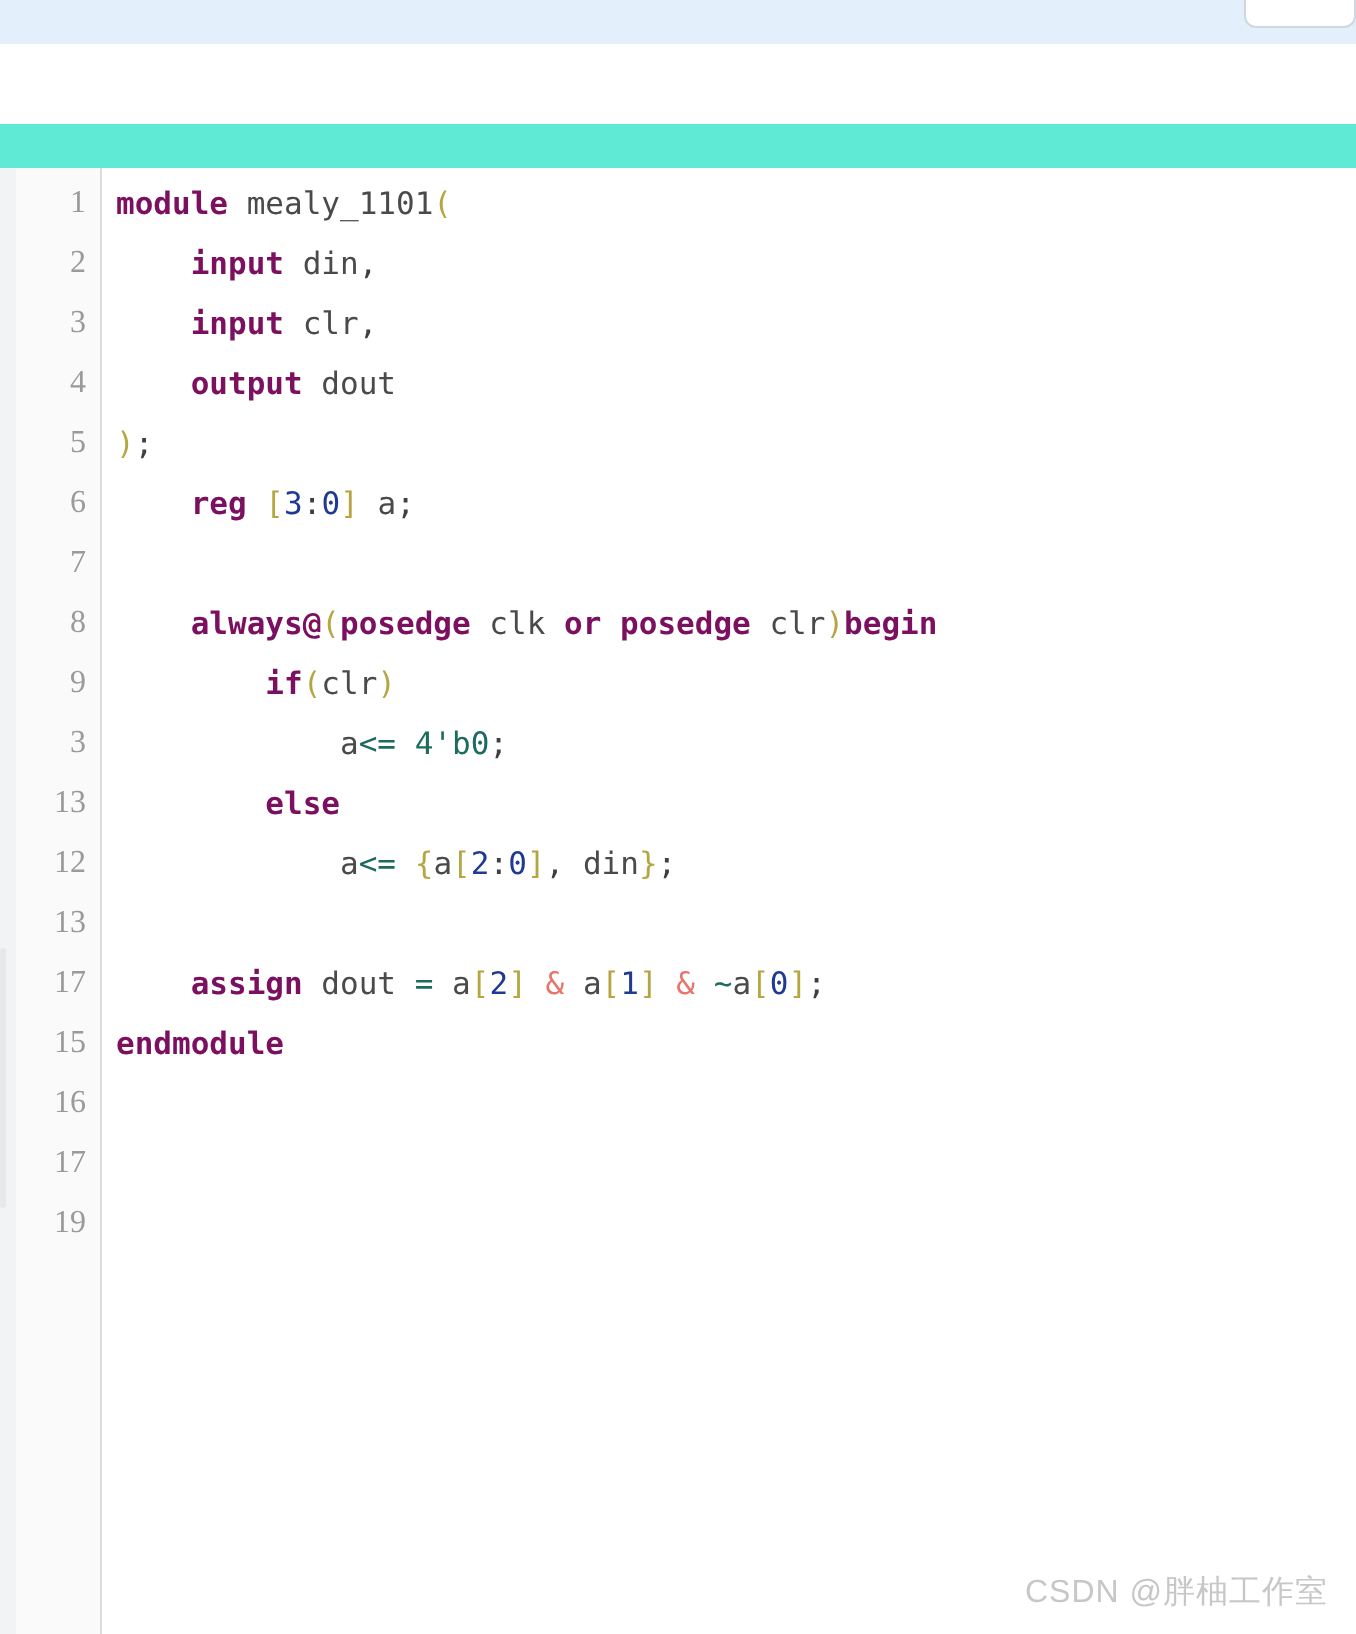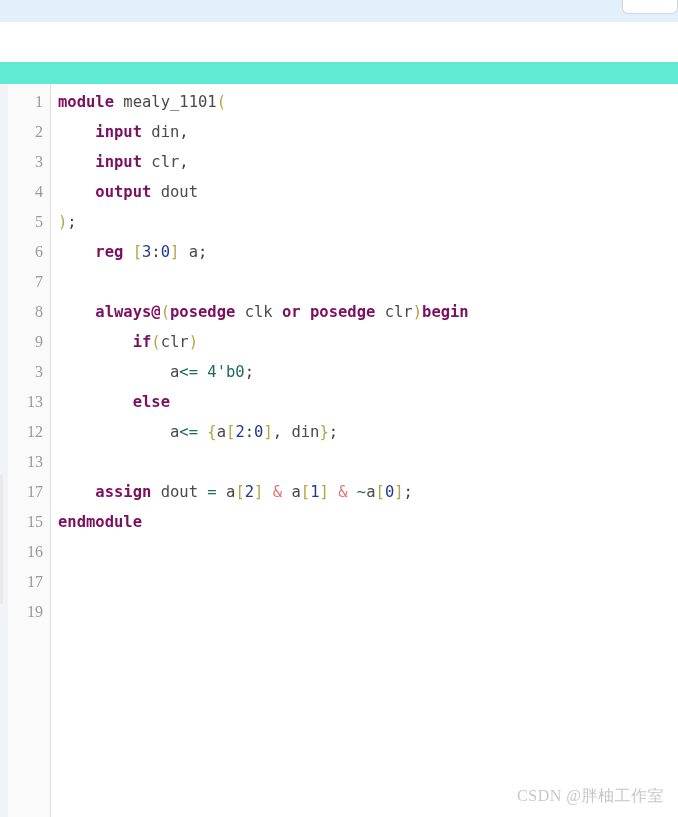--- a/index.html
+++ b/index.html
@@ -132,21 +132,21 @@
   .num  { color: #1f3a93; }
   .op   { color: #1d6b5f; }
   .amp  { color: #e8746c; }
   .plain{ color: #3f3f3f; }
 
   
   #watermark {
     position: absolute;
     right: 14px;
     bottom: 10px;
-    font-family: Liberation Serif, serif;
+    font-family: Liberation Sans, sans-serif;
     font-size: 16px;
     color: #c7c7c7;
     letter-spacing: .5px;
     white-space: nowrap;
   }
 
   
   #left-scroll-hint {
     position: absolute;
     left: 0;

